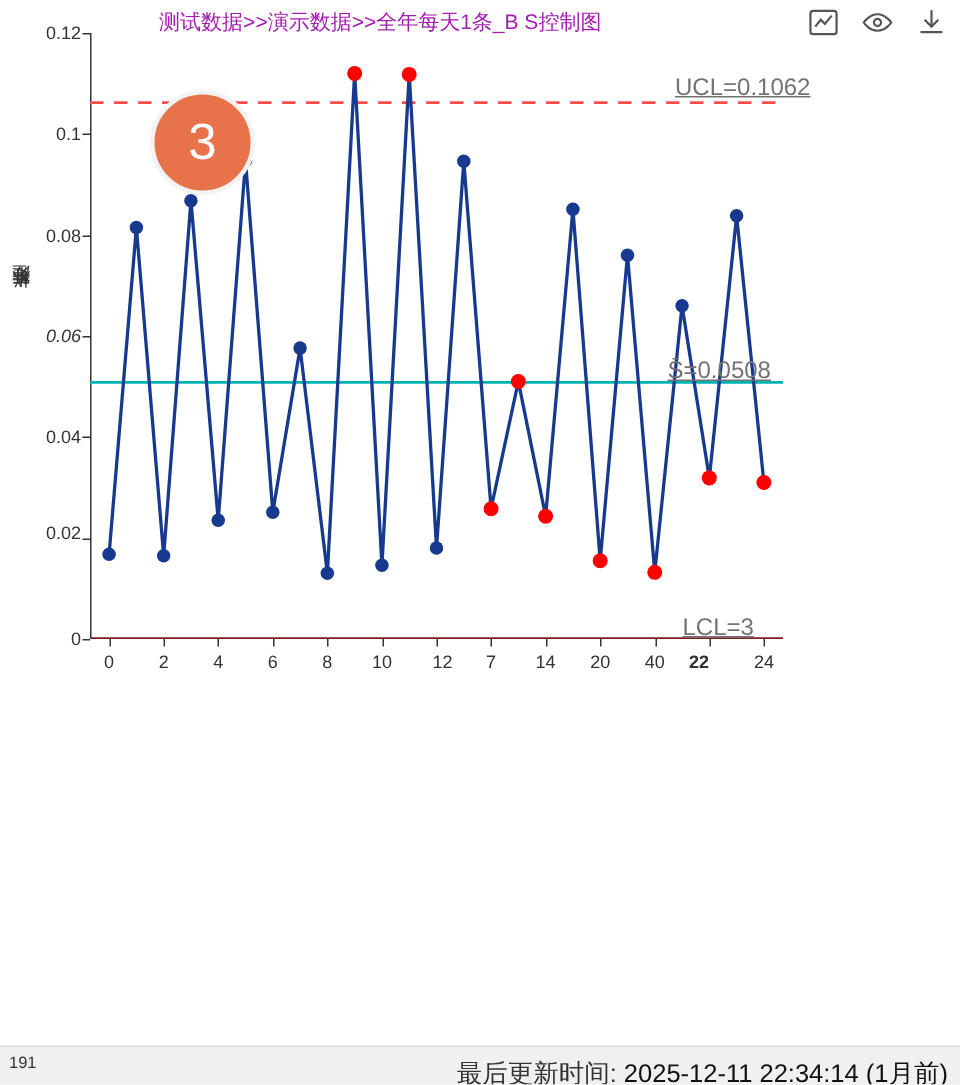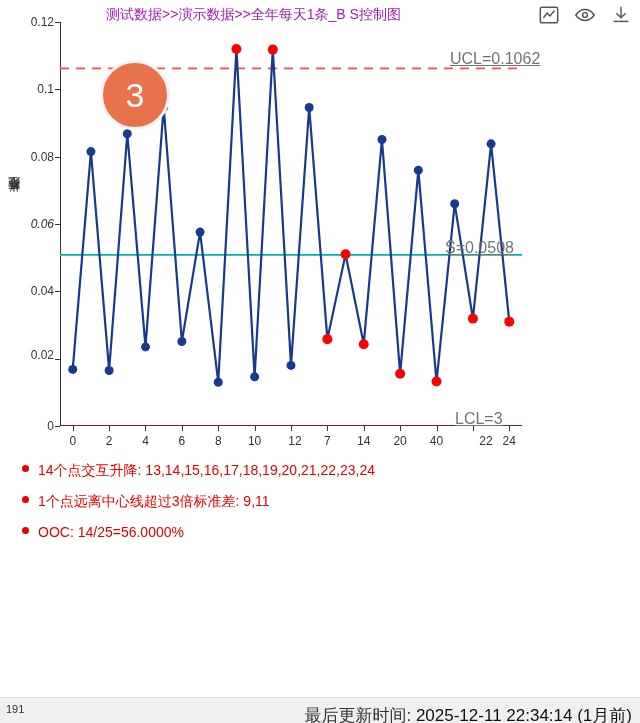--- a/index.html
+++ b/index.html
@@ -277,49 +277,35 @@
             <div class="xtick-label" style="left: 235px; text-align: right;">12</div>
             <div class="xtick-mark" style="left: 231px;"></div>
             <div class="xtick-label" style="left: 267.378px;">7</div>
             <div class="xtick-mark" style="left: 267.378px;"></div>
             <div class="xtick-label" style="left: 303.756px;">14</div>
             <div class="xtick-mark" style="left: 303.756px;"></div>
             <div class="xtick-label" style="left: 340.134px;">20</div>
             <div class="xtick-mark" style="left: 340.134px;"></div>
             <div class="xtick-label" style="left: 376.512px;">40</div>
             <div class="xtick-mark" style="left: 376.512px;"></div>
-            <div class="xtick-label" style="left: 426px;">22</div>
+            <div class="xtick-label" style="left: 406px; font-weight: bold;">22</div>
             <div class="xtick-mark" style="left: 412.89px;"></div>
             <div class="xtick-label" style="left: 449.268px;">24</div>
             <div class="xtick-mark" style="left: 449.268px;"></div>
           </div>
         <div id="limit-layer">
             <div class="limit-label" style="top: 28.46px; left: 390px;">UCL=0.1062</div>
             <div class="limit-label" style="top: 216.973px; left: 385px;">S̄=0.0508</div>
             <div class="limit-label" style="top: 388px; left: 395px;">LCL=3</div>
           </div>
       </div>
 
       <div class="badge">3</div>
     </div>
 
-    <div class="rules" id="rules">
-        <div class="rule-row">
-          <span class="rule-bullet"></span>
-          <span class="rule-text">14个点交互升降: 13,14,15,16,17,18,19,20,21,22,23,24</span>
-        </div>
-        <div class="rule-row">
-          <span class="rule-bullet"></span>
-          <span class="rule-text">1个点远离中心线超过3倍标准差: 9,11</span>
-        </div>
-        <div class="rule-row">
-          <span class="rule-bullet"></span>
-          <span class="rule-text">OOC: 14/25=56.0000%</span>
-        </div>
-      </div>
   </div>
 
   <div class="white-pad"></div>
 
   <div class="footer">
     <div class="footer-left">191</div>
     <div class="footer-right">
       <span>最后更新时间:</span>
       <span class="ts">2025-12-11 22:34:14 (1月前)</span>
     </div>

